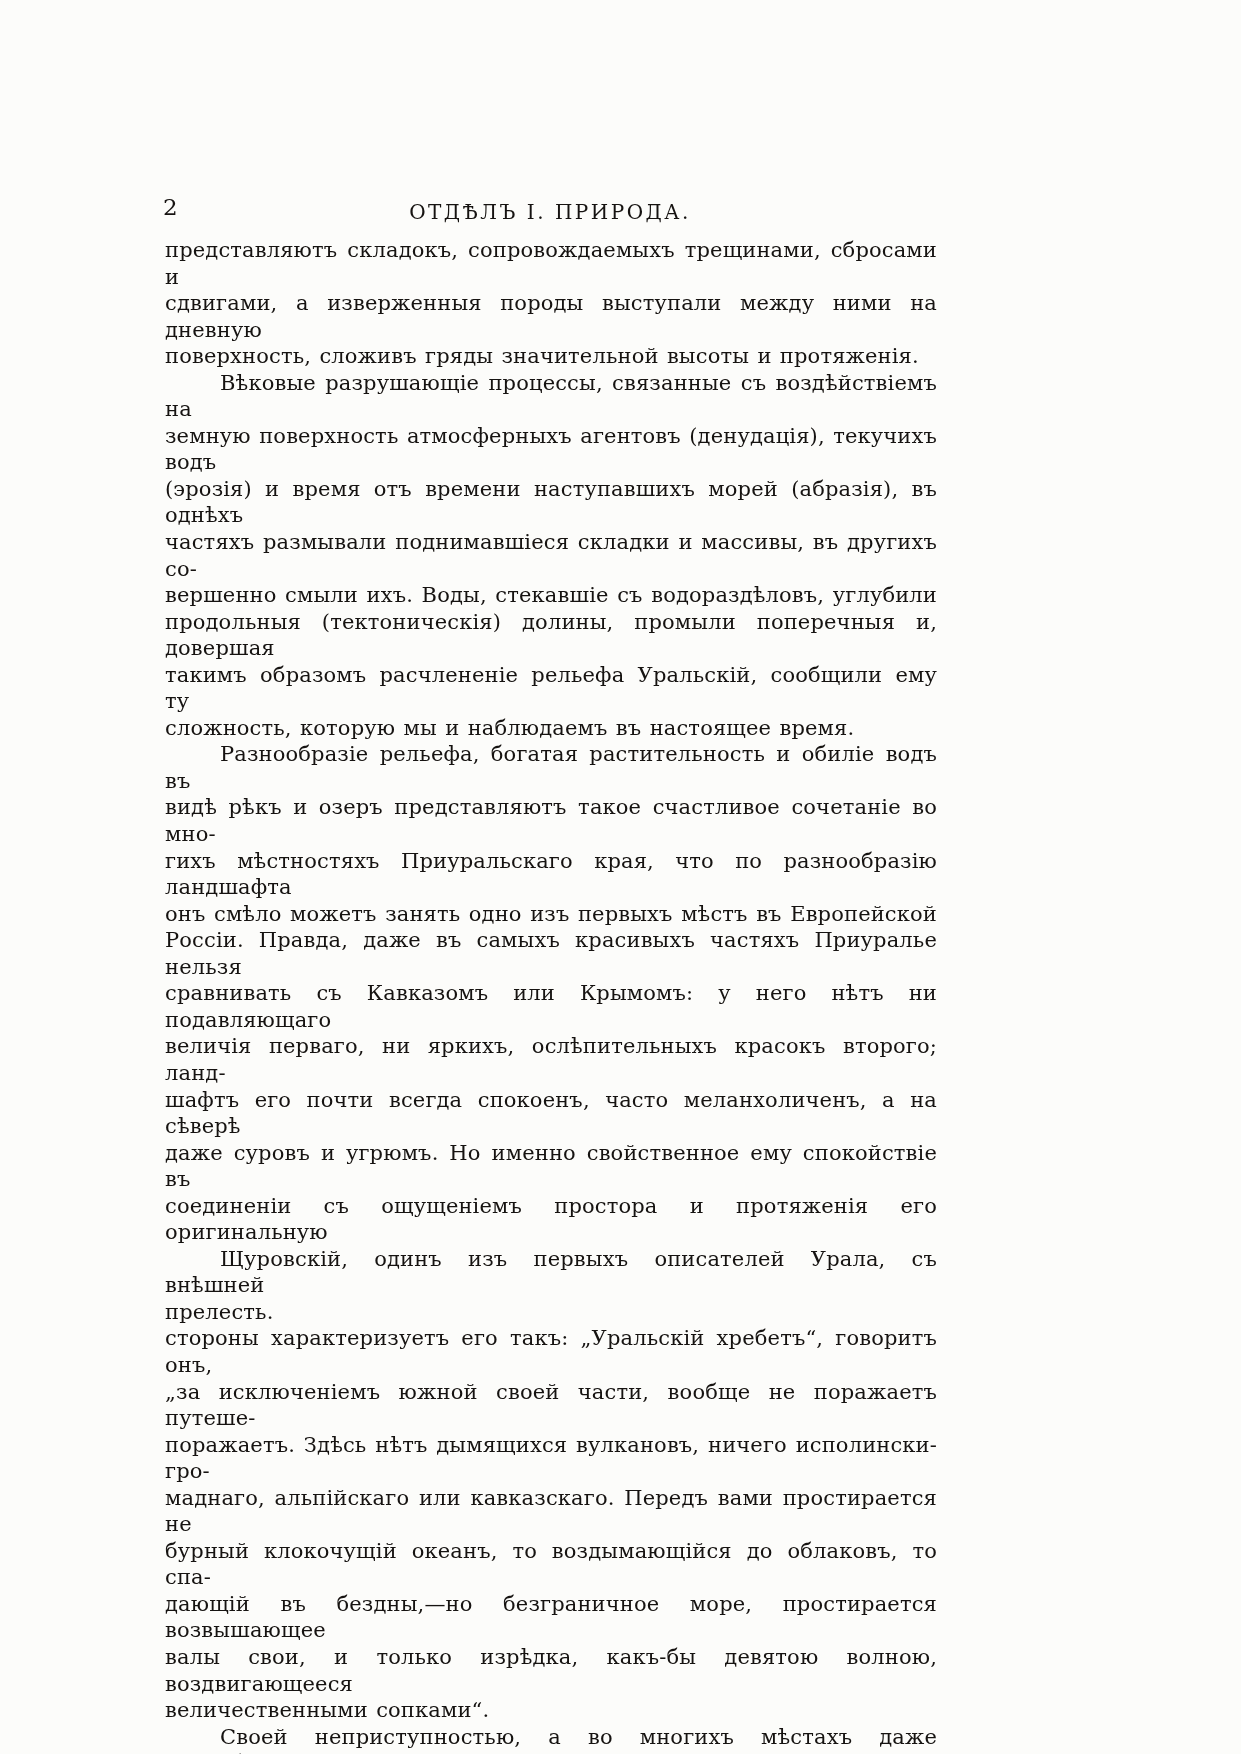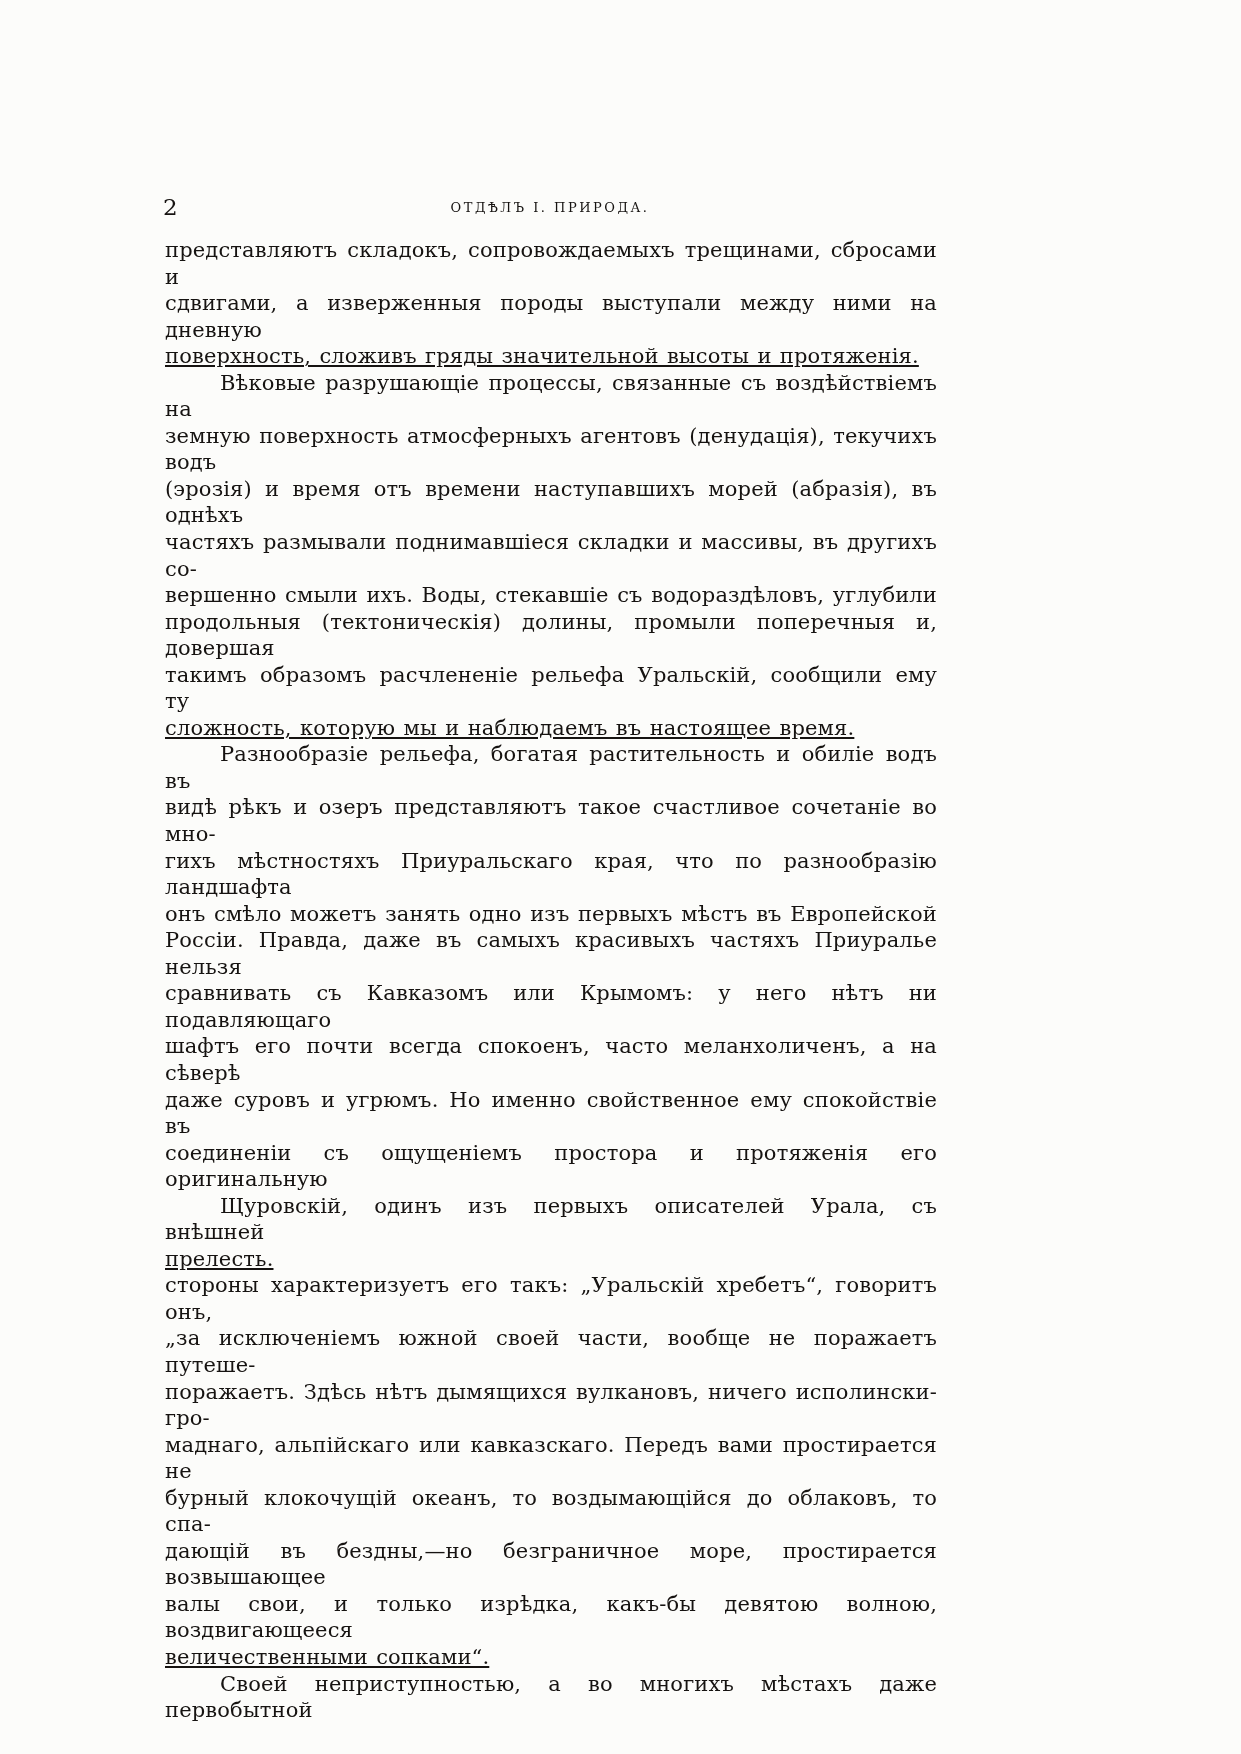--- a/index.html
+++ b/index.html
@@ -21,42 +21,41 @@
     top: 194px;
     font-size: 23px;
     letter-spacing: 0.5px;
   }
   .running-title {
     position: absolute;
     left: 165px;
     top: 200px;
     width: 770px;
     text-align: center;
-    font-size: 13px;
+    font-size: 20px;
     letter-spacing: 2.5px;
     white-space: nowrap;
   }
   .text-body {
     position: absolute;
     left: 165px;
     top: 237px;
     width: 772px;
     font-size: 21px;
     line-height: 26.55px;
     letter-spacing: 0.15px;
     word-spacing: 1.5px;
   }
   .text-body .line {
     text-align: justify;
     text-align-last: justify;
     white-space: normal;
   }
   .text-body .line.last {
     text-align-last: left;
-    text-decoration: underline;
   }
   .text-body .line.indent {
     text-indent: 55px;
   }
 </style>
 </head>
 <body>
 
 <div class="page">
   <div class="page-number">2</div>
@@ -72,20 +71,21 @@
       <div class="line">вершенно смыли ихъ. Воды, стекавшіе съ водораздѣловъ, углубили</div>
       <div class="line">продольныя (тектоническія) долины, промыли поперечныя и, довершая</div>
       <div class="line">такимъ образомъ расчлененіе рельефа Уральскій, сообщили ему ту</div>
       <div class="line last">сложность, которую мы и наблюдаемъ въ настоящее время.</div>
       <div class="line indent">Разнообразіе рельефа, богатая растительность и обиліе водъ въ</div>
       <div class="line">видѣ рѣкъ и озеръ представляютъ такое счастливое сочетаніе во мно-</div>
       <div class="line">гихъ мѣстностяхъ Приуральскаго края, что по разнообразію ландшафта</div>
       <div class="line">онъ смѣло можетъ занять одно изъ первыхъ мѣстъ въ Европейской</div>
       <div class="line">Россіи. Правда, даже въ самыхъ красивыхъ частяхъ Приуралье нельзя</div>
       <div class="line">сравнивать съ Кавказомъ или Крымомъ: у него нѣтъ ни подавляющаго</div>
+      <div class="line">величія перваго, ни яркихъ, ослѣпительныхъ красокъ второго; ланд-</div>
       <div class="line">шафтъ его почти всегда спокоенъ, часто меланхоличенъ, а на сѣверѣ</div>
       <div class="line">даже суровъ и угрюмъ. Но именно свойственное ему спокойствіе въ</div>
       <div class="line">соединеніи съ ощущеніемъ простора и протяженія его оригинальную</div>
       <div class="line indent">Щуровскій, одинъ изъ первыхъ описателей Урала, съ внѣшней</div>
       <div class="line last">прелесть.</div>
       <div class="line">стороны характеризуетъ его такъ: „Уральскій хребетъ“, говоритъ онъ,</div>
       <div class="line">„за исключеніемъ южной своей части, вообще не поражаетъ путеше-</div>
       <div class="line">поражаетъ. Здѣсь нѣтъ дымящихся вулкановъ, ничего исполински-гро-</div>
       <div class="line">маднаго, альпійскаго или кавказскаго. Передъ вами простирается не</div>
       <div class="line">бурный клокочущій океанъ, то воздымающійся до облаковъ, то спа-</div>

